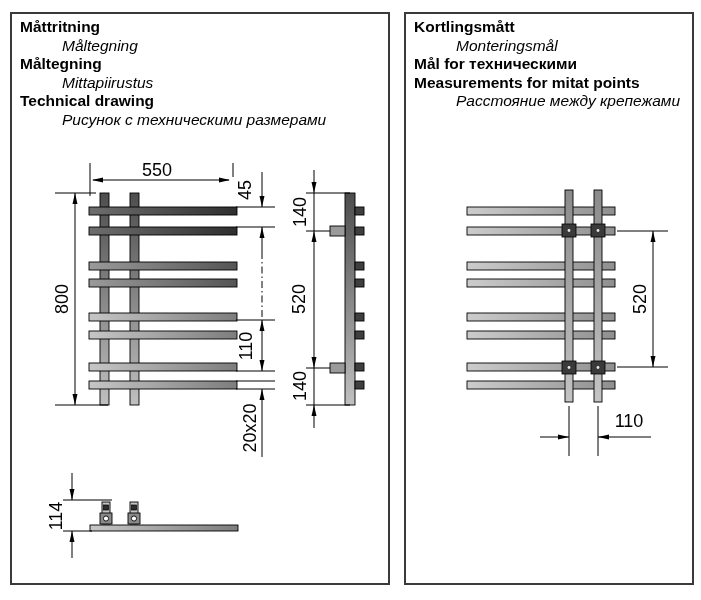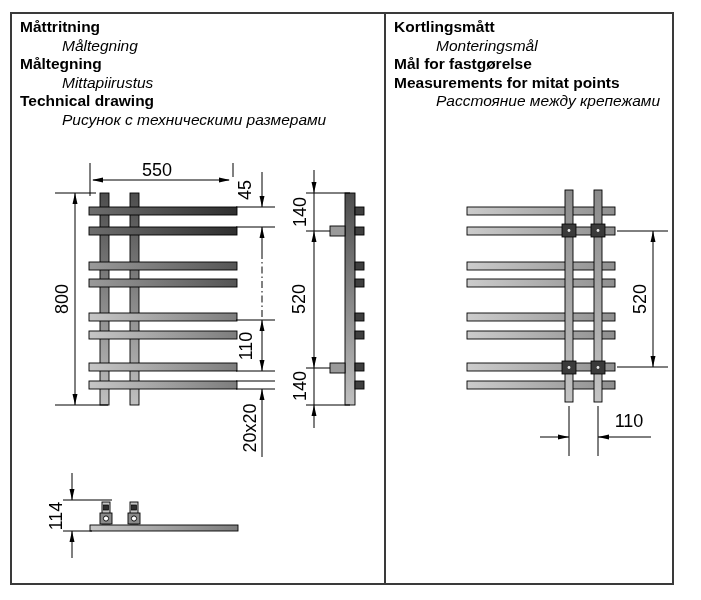--- a/index.html
+++ b/index.html
@@ -18,21 +18,21 @@
   }
   .panel {
     position: absolute;
     top: 12px;
     height: 573px;
     background: #ffffff;
     border: 2px solid #3a3a3a;
     box-sizing: border-box;
   }
   .panel.left  { left: 10px;  width: 380px; }
-  .panel.right { left: 384px; width: 290px; }
+  .panel.right { left: 404px; width: 290px; }
   .titles {
     position: absolute;
     left: 8px;
     top: 4px;
   }
   .title-line {
     font-size: 15.5px;
     line-height: 18.6px;
     color: #000000;
     white-space: nowrap;
@@ -65,21 +65,21 @@
       <div class="title-line italic">Mittapiirustus</div>
       <div class="title-line bold">Technical drawing</div>
       <div class="title-line italic">Рисунок с техническими размерами</div>
     </div>
   </section>
 
   <section class="panel right">
     <div class="titles">
       <div class="title-line bold">Kortlingsmått</div>
       <div class="title-line italic">Monteringsmål</div>
-      <div class="title-line bold">Mål for fastgørelse</div>
+      <div class="title-line bold">Mål for техническими</div>
       <div class="title-line bold">Measurements for mitat points</div>
       <div class="title-line italic">Расстояние между крепежами</div>
     </div>
   </section>
 
   <svg class="drawing-layer" viewBox="0 0 701 600" xmlns="http://www.w3.org/2000/svg">
     <defs>
       <linearGradient id="gBarDark" x1="0" y1="0" x2="1" y2="0">
         <stop offset="0" stop-color="#6e6e6e"></stop>
           <stop offset="1" stop-color="#2f2f2f"></stop>

